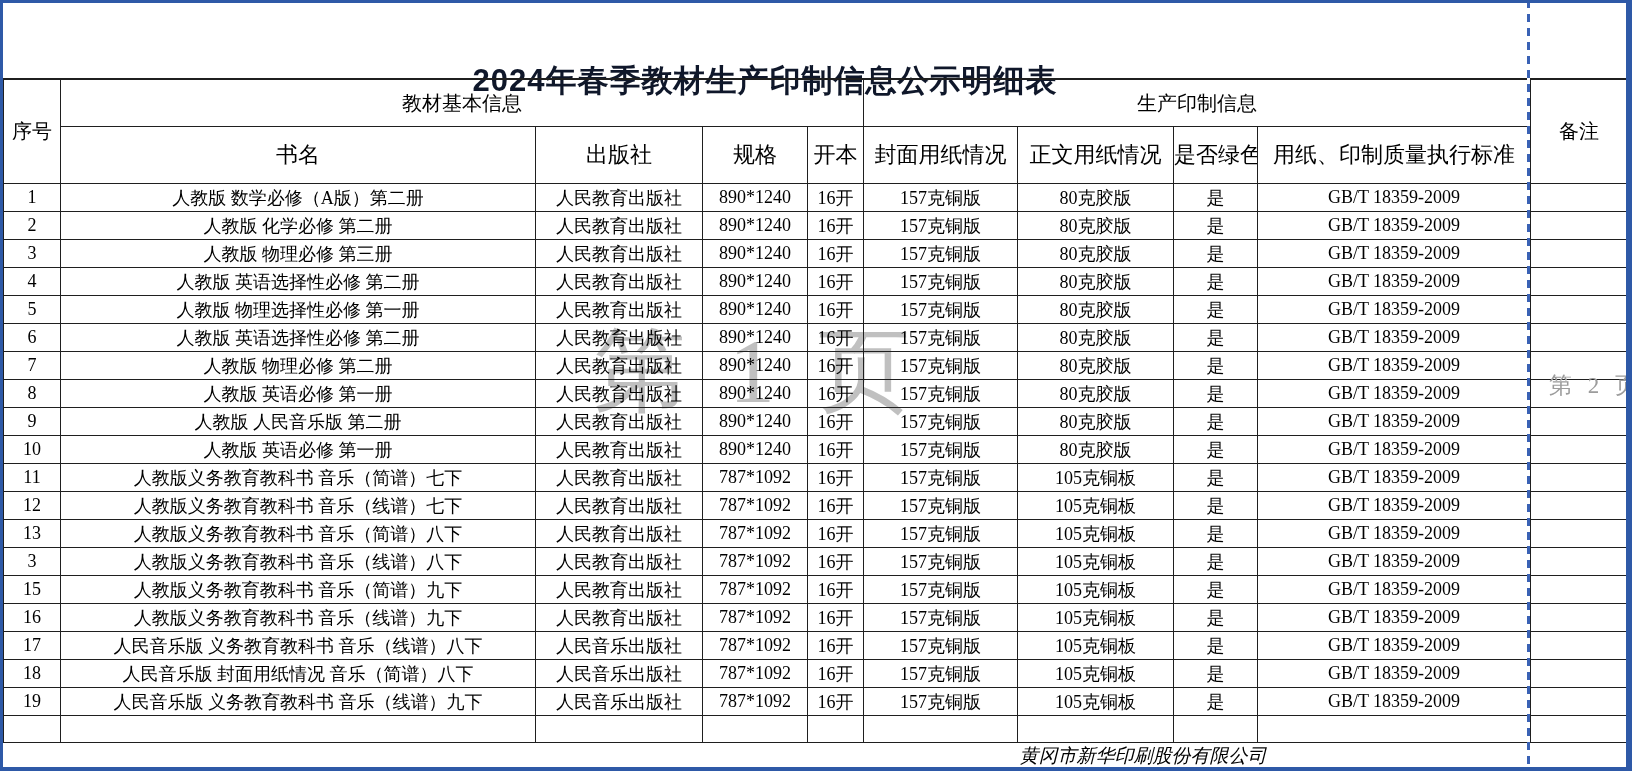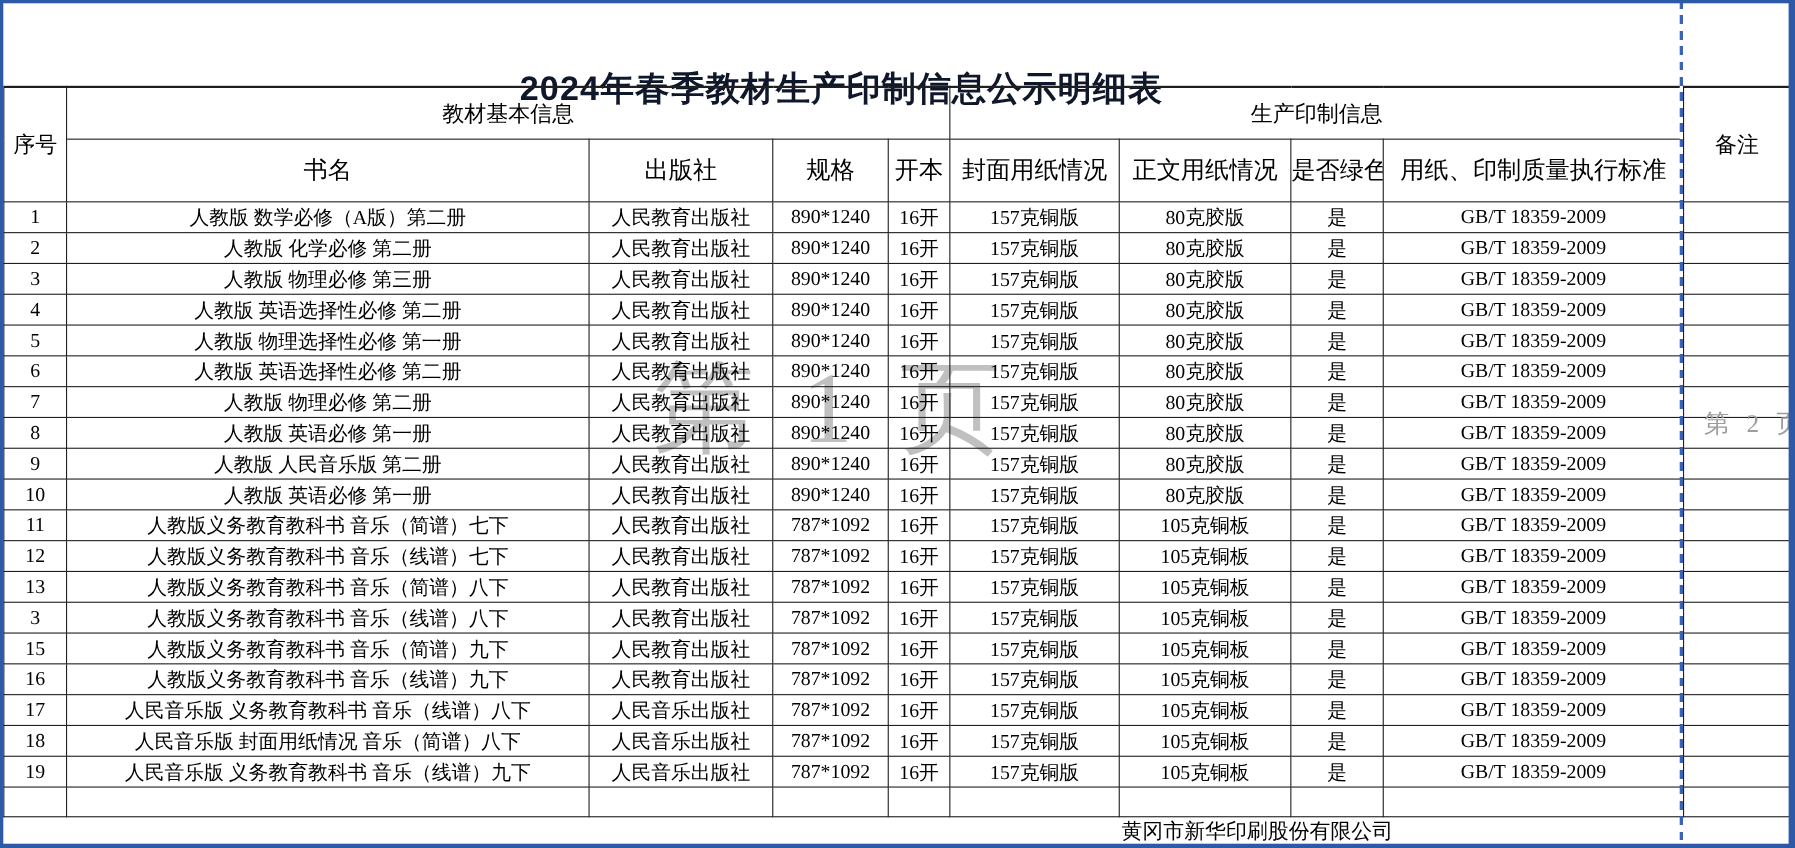--- a/index.html
+++ b/index.html
@@ -49,21 +49,21 @@
     text-align:center;vertical-align:middle;
     overflow:hidden;white-space:nowrap;
   }
   thead tr.h1 th{height:46px;font-size:20px;}
   thead tr.h2 th{height:56px;font-size:22px;}
   th.wrap{white-space:normal;line-height:24px;}
   tbody tr{height:28px;}
   tbody td{font-size:18px;}
   td.c-name{text-align:left;padding-left:8px;}
   tr.empty-row{height:27px;}
-  tr.company-row{height:27px;}
+  tr.company-row{height:27px;font-style:italic;}
   tr.company-row td{border-left:none;border-right:none;border-bottom:none;text-align:left;}
   tr.company-row td .company{padding-left:1016px;font-size:19px;}
 </style>
 </head>
 <body>
 
 <div class="frame frame-top"></div>
 <div class="frame frame-bottom"></div>
 <div class="frame frame-left"></div>
 <div class="frame frame-right"></div>

